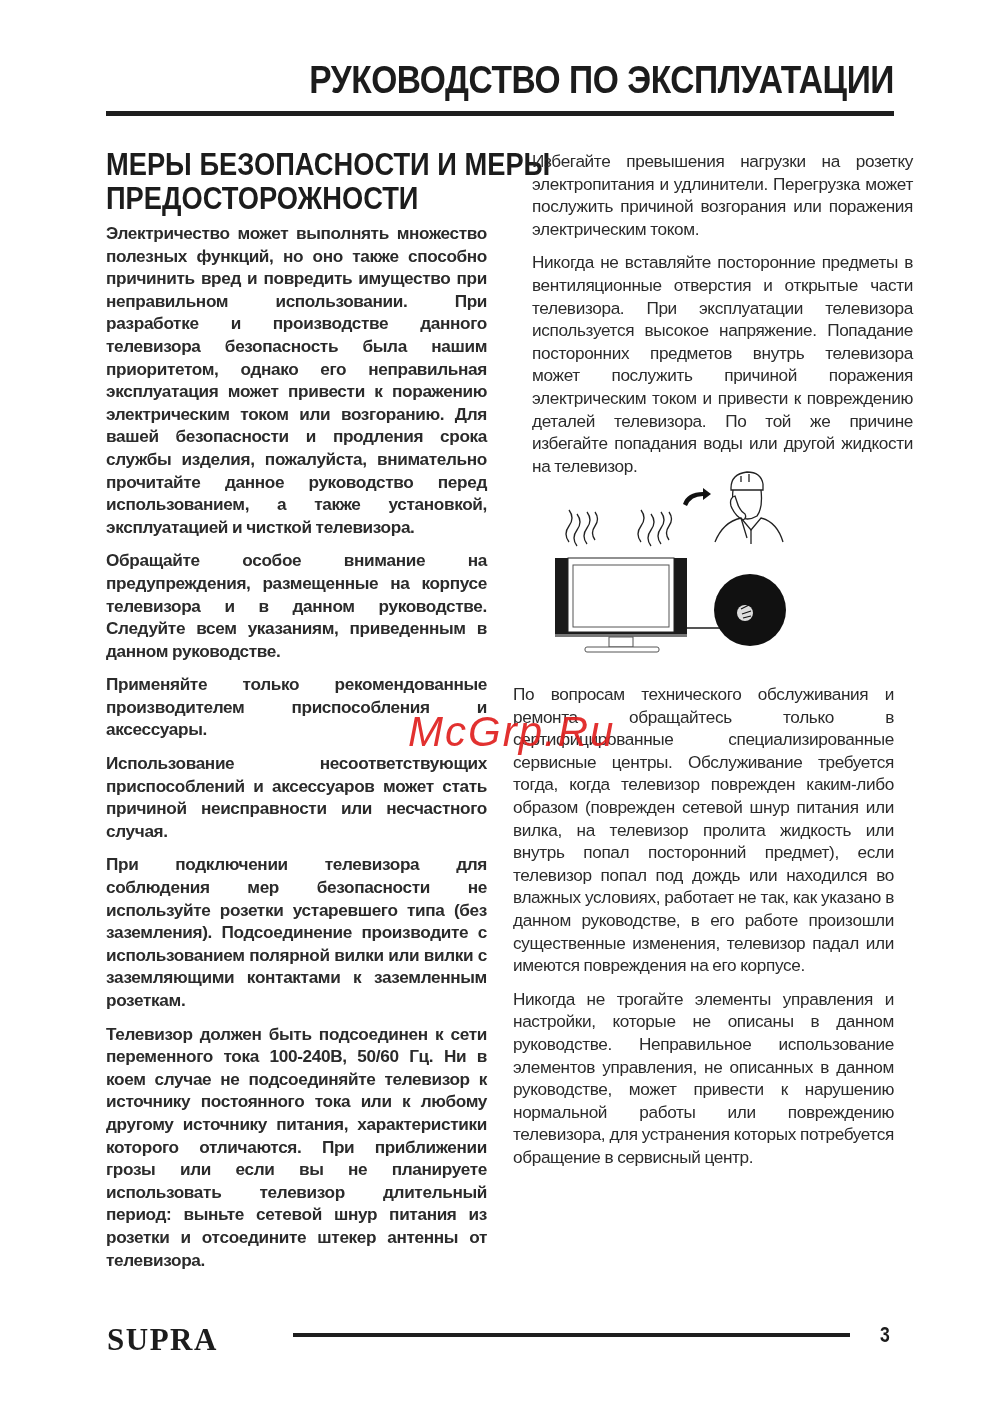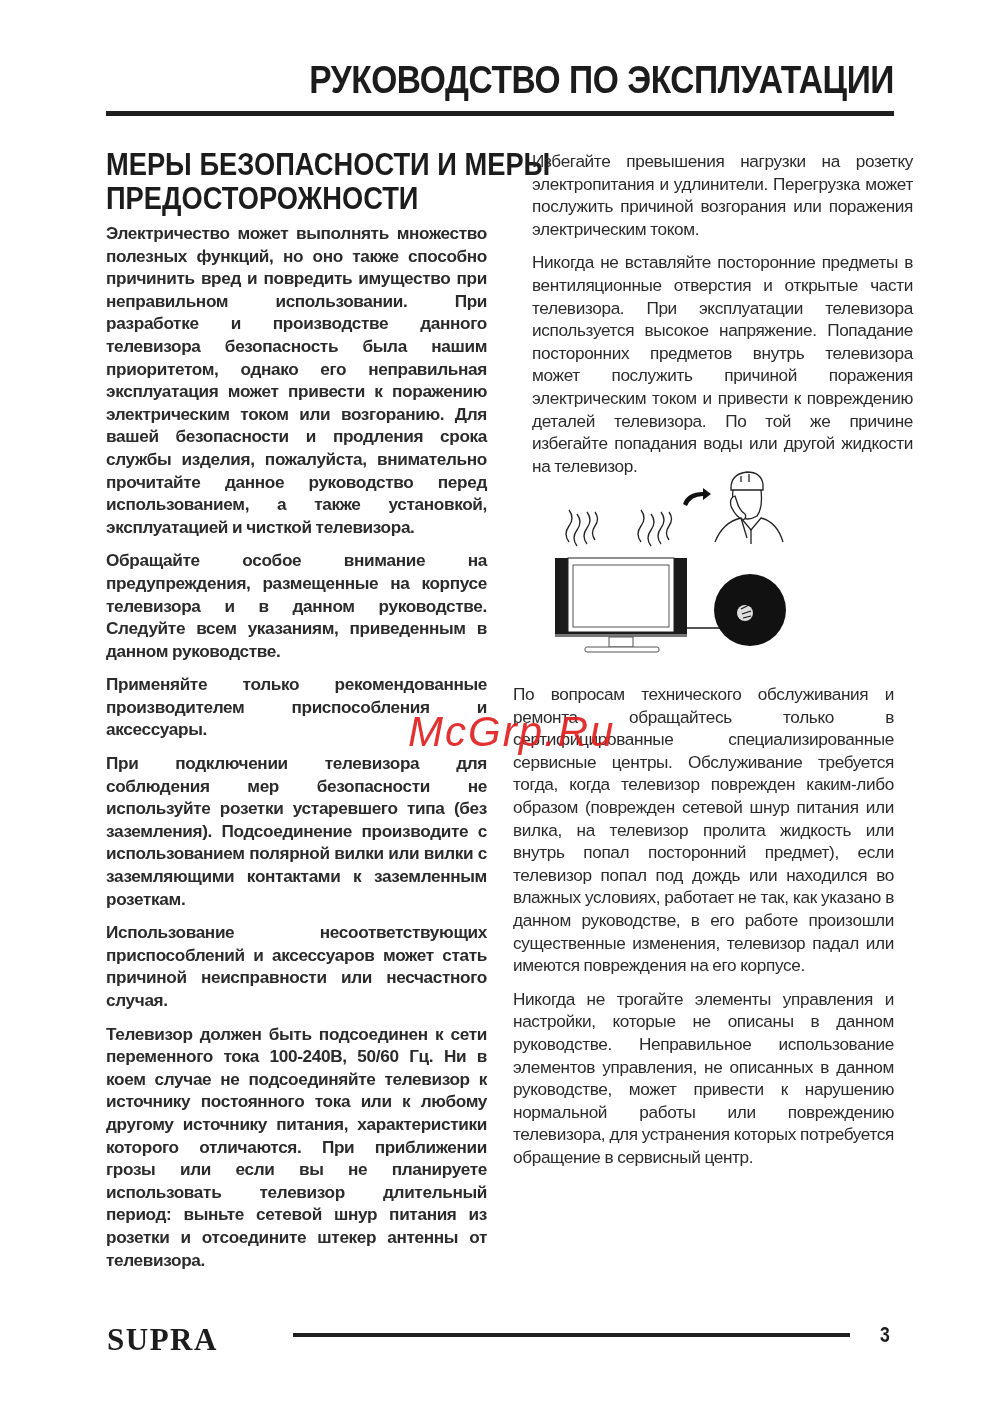--- a/index.html
+++ b/index.html
@@ -69,22 +69,22 @@
 
 <div class="section-title">
   <div>МЕРЫ БЕЗОПАСНОСТИ И МЕРЫ</div>
   <div>ПРЕДОСТОРОЖНОСТИ</div>
 </div>
 
 <div class="text-left">
   <p class="para">Электричество может выполнять множество полезных функций, но оно также способно причинить вред и повредить имущество при неправильном использовании. При разработке и производстве данного телевизора безопасность была нашим приоритетом, однако его неправильная эксплуатация может привести к поражению электрическим током или возгоранию. Для вашей безопасности и продления срока службы изделия, пожалуйста, внимательно прочитайте данное руководство перед использованием, а также установкой, эксплуатацией и чисткой телевизора.</p>
   <p class="para">Обращайте особое внимание на предупреждения, размещенные на корпусе телевизора и в данном руководстве. Следуйте всем указаниям, приведенным в данном руководстве.</p>
   <p class="para">Применяйте только рекомендованные производителем приспособления и аксессуары.</p>
+  <p class="para">Использование несоответствующих приспособлений и аксессуаров может стать причиной неисправности или несчастного случая.</p>
   <p class="para">При подключении телевизора для соблюдения мер безопасности не используйте розетки устаревшего типа (без заземления). Подсоединение производите с использованием полярной вилки или вилки с заземляющими контактами к заземленным розеткам.</p>
-  <p class="para">Использование несоответствующих приспособлений и аксессуаров может стать причиной неисправности или несчастного случая.</p>
   <p class="para">Телевизор должен быть подсоединен к сети переменного тока 100-240В, 50/60 Гц. Ни в коем случае не подсоединяйте телевизор к источнику постоянного тока или к любому другому источнику питания, характеристики которого отличаются. При приближении грозы или если вы не планируете использовать телевизор длительный период: выньте сетевой шнур питания из розетки и отсоедините штекер антенны от телевизора.</p>
 </div>
 
 <div class="text-right-top">
   <p class="para">Избегайте превышения нагрузки на розетку электропитания и удлинители. Перегрузка может послужить причиной возгорания или поражения электрическим током.</p>
   <p class="para">Никогда не вставляйте посторонние предметы в вентиляционные отверстия и открытые части телевизора. При эксплуатации телевизора используется высокое напряжение. Попадание посторонних предметов внутрь телевизора может послужить причиной поражения электрическим током и привести к повреждению деталей телевизора. По той же причине избегайте попадания воды или другой жидкости на телевизор.</p>
 </div>
 
 <div class="illustration">
   <svg width="240" height="190" viewBox="0 0 240 190" xmlns="http://www.w3.org/2000/svg">

